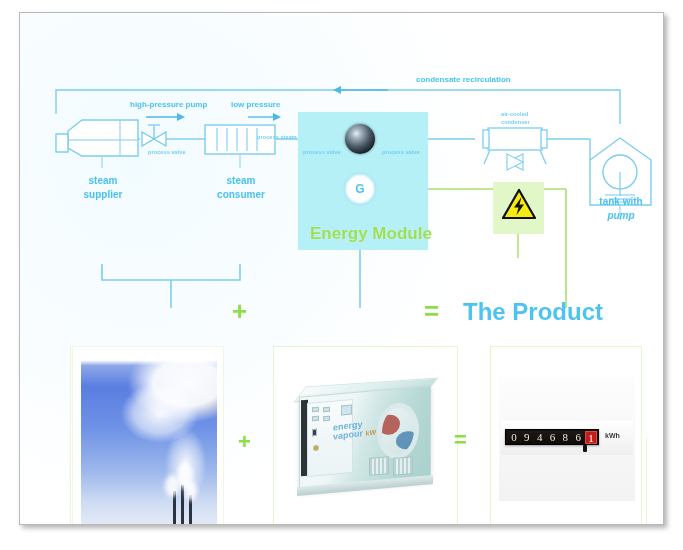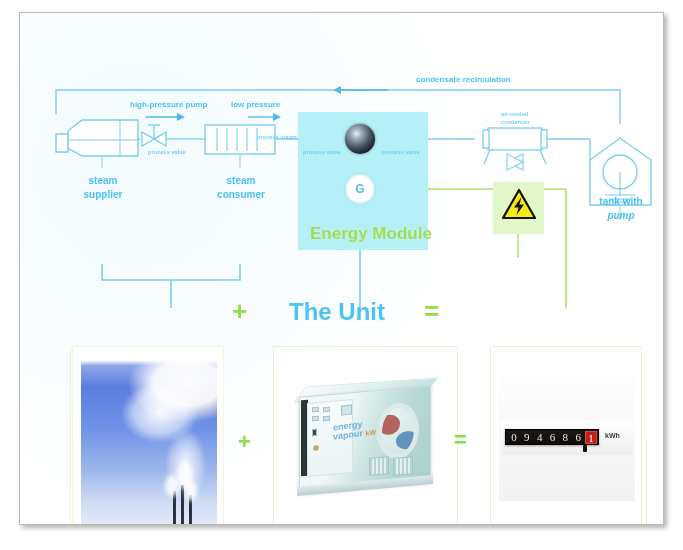--- a/index.html
+++ b/index.html
@@ -521,22 +521,22 @@
         <div class="dlabel big" style="left:190px; top:107px; width:62px;">steam</div>
         <div class="dlabel big" style="left:178px; top:121px; width:86px;">consumer</div>
         <div class="dlabel big" style="left:556px; top:128px; width:90px;">tank with</div>
         <div class="dlabel big" style="left:556px; top:142px; width:90px;font-style:italic;">pump</div>
 
         <div class="dlabel green" style="left:290px; top:156px;">Energy Module</div>
       </div>
 
       <div class="headline">
         <div class="op" style="left:212px; top:0px;">+</div>
-        <div class="hl" style="left:269px; top:2px;">The Unit</div>
         <div class="op" style="left:404px; top:0px;">=</div>
+        <div class="hl" style="left:443px; top:2px;">The Product</div>
       </div>
 
       <div class="panel p1">
         <div class="photo-sky">
           <div class="stack" style="left:92px; height:40px;"></div>
           <div class="stack" style="left:100px; height:46px;"></div>
           <div class="stack" style="left:108px; height:36px;"></div>
           <div class="plume-low" style="left:84px; bottom:34px; width:14px; height:22px;"></div>
           <div class="plume-low" style="left:96px; bottom:42px; width:16px; height:26px;"></div>
           <div class="plume-low" style="left:104px; bottom:30px; width:12px; height:20px;"></div>

